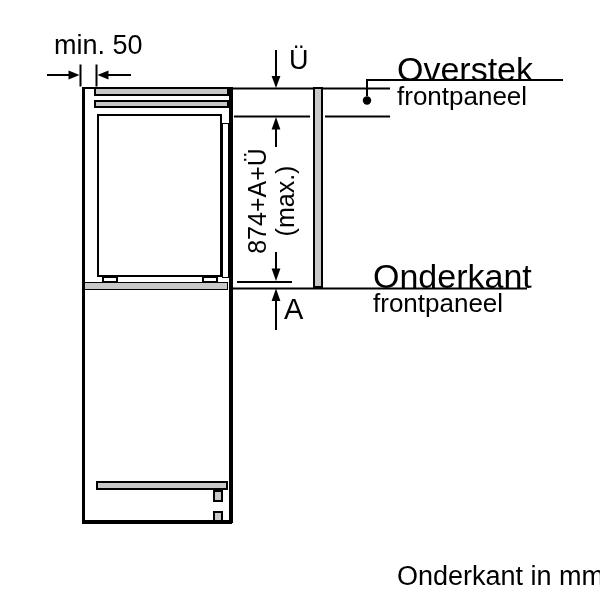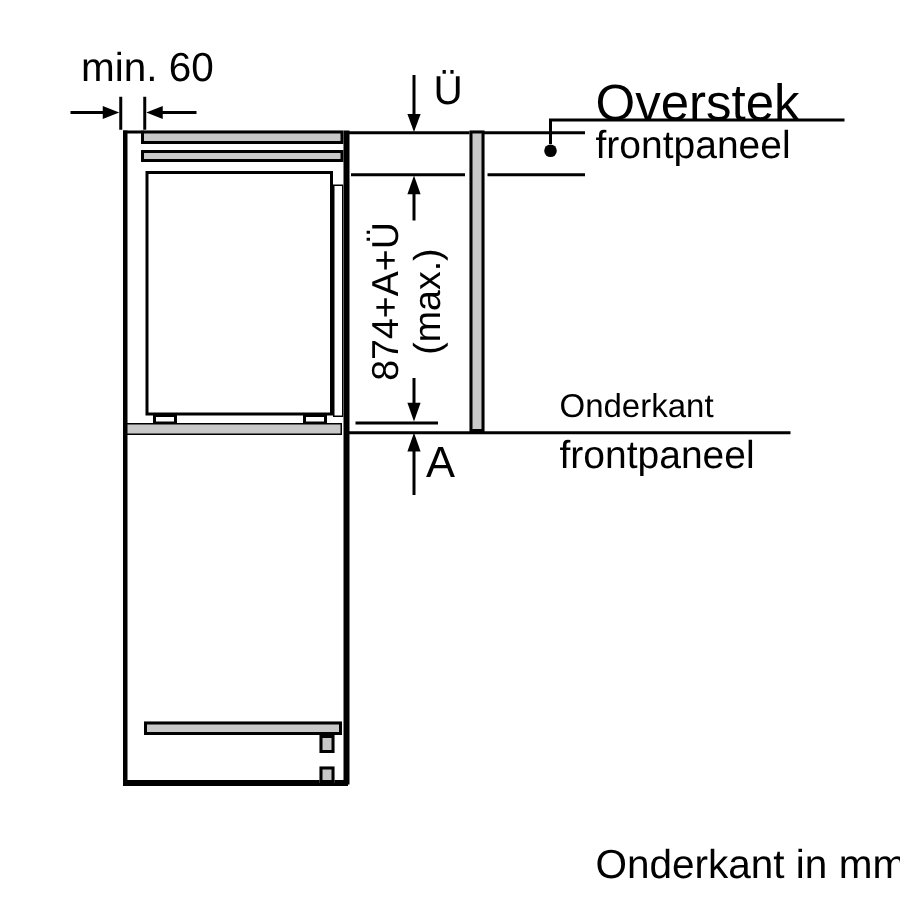--- a/index.html
+++ b/index.html
@@ -68,32 +68,32 @@
     <line x1="276" y1="252" x2="276" y2="270" stroke="#000" stroke-width="2"></line>
     <polygon points="276,281 271.6,268.5 280.4,268.5" fill="#000"></polygon>
 
     <line x1="276" y1="330" x2="276" y2="300" stroke="#000" stroke-width="2"></line>
     <polygon points="276,288.5 271.6,301 280.4,301" fill="#000"></polygon>
 
     <polyline points="563,80 367,80 367,96" fill="none" stroke="#000" stroke-width="2"></polyline>
     <circle cx="367" cy="100.5" r="4.2" fill="#000"></circle>
   </svg>
 
-  <div class="txt" style="left:54px;top:31px;font-size:27px;">min. 60</div>
+  <div class="txt" style="left:54px;top:31px;font-size:27px;">min. 50</div>
 
   <div class="txt" style="left:289px;top:46px;font-size:27px;">Ü</div>
 
   <div class="txt" style="left:397px;top:52px;font-size:34px;">Overstek</div>
   <div class="txt" style="left:397px;top:83px;font-size:26px;">frontpaneel</div>
 
   <div class="rot">
     <div>874+A+Ü</div>
     <div>(max.)</div>
   </div>
 
   <div class="txt" style="left:284px;top:294px;font-size:29px;">A</div>
 
-  <div class="txt" style="left:373px;top:259px;font-size:22px;">Onderkant</div>
+  <div class="txt" style="left:373px;top:259px;font-size:34px;">Onderkant</div>
   <div class="txt" style="left:373px;top:290px;font-size:26px;">frontpaneel</div>
 
   <div class="txt" style="left:397px;top:562px;font-size:27px;">Onderkant in mm</div>
 
 </div>
 
 </body></html>

